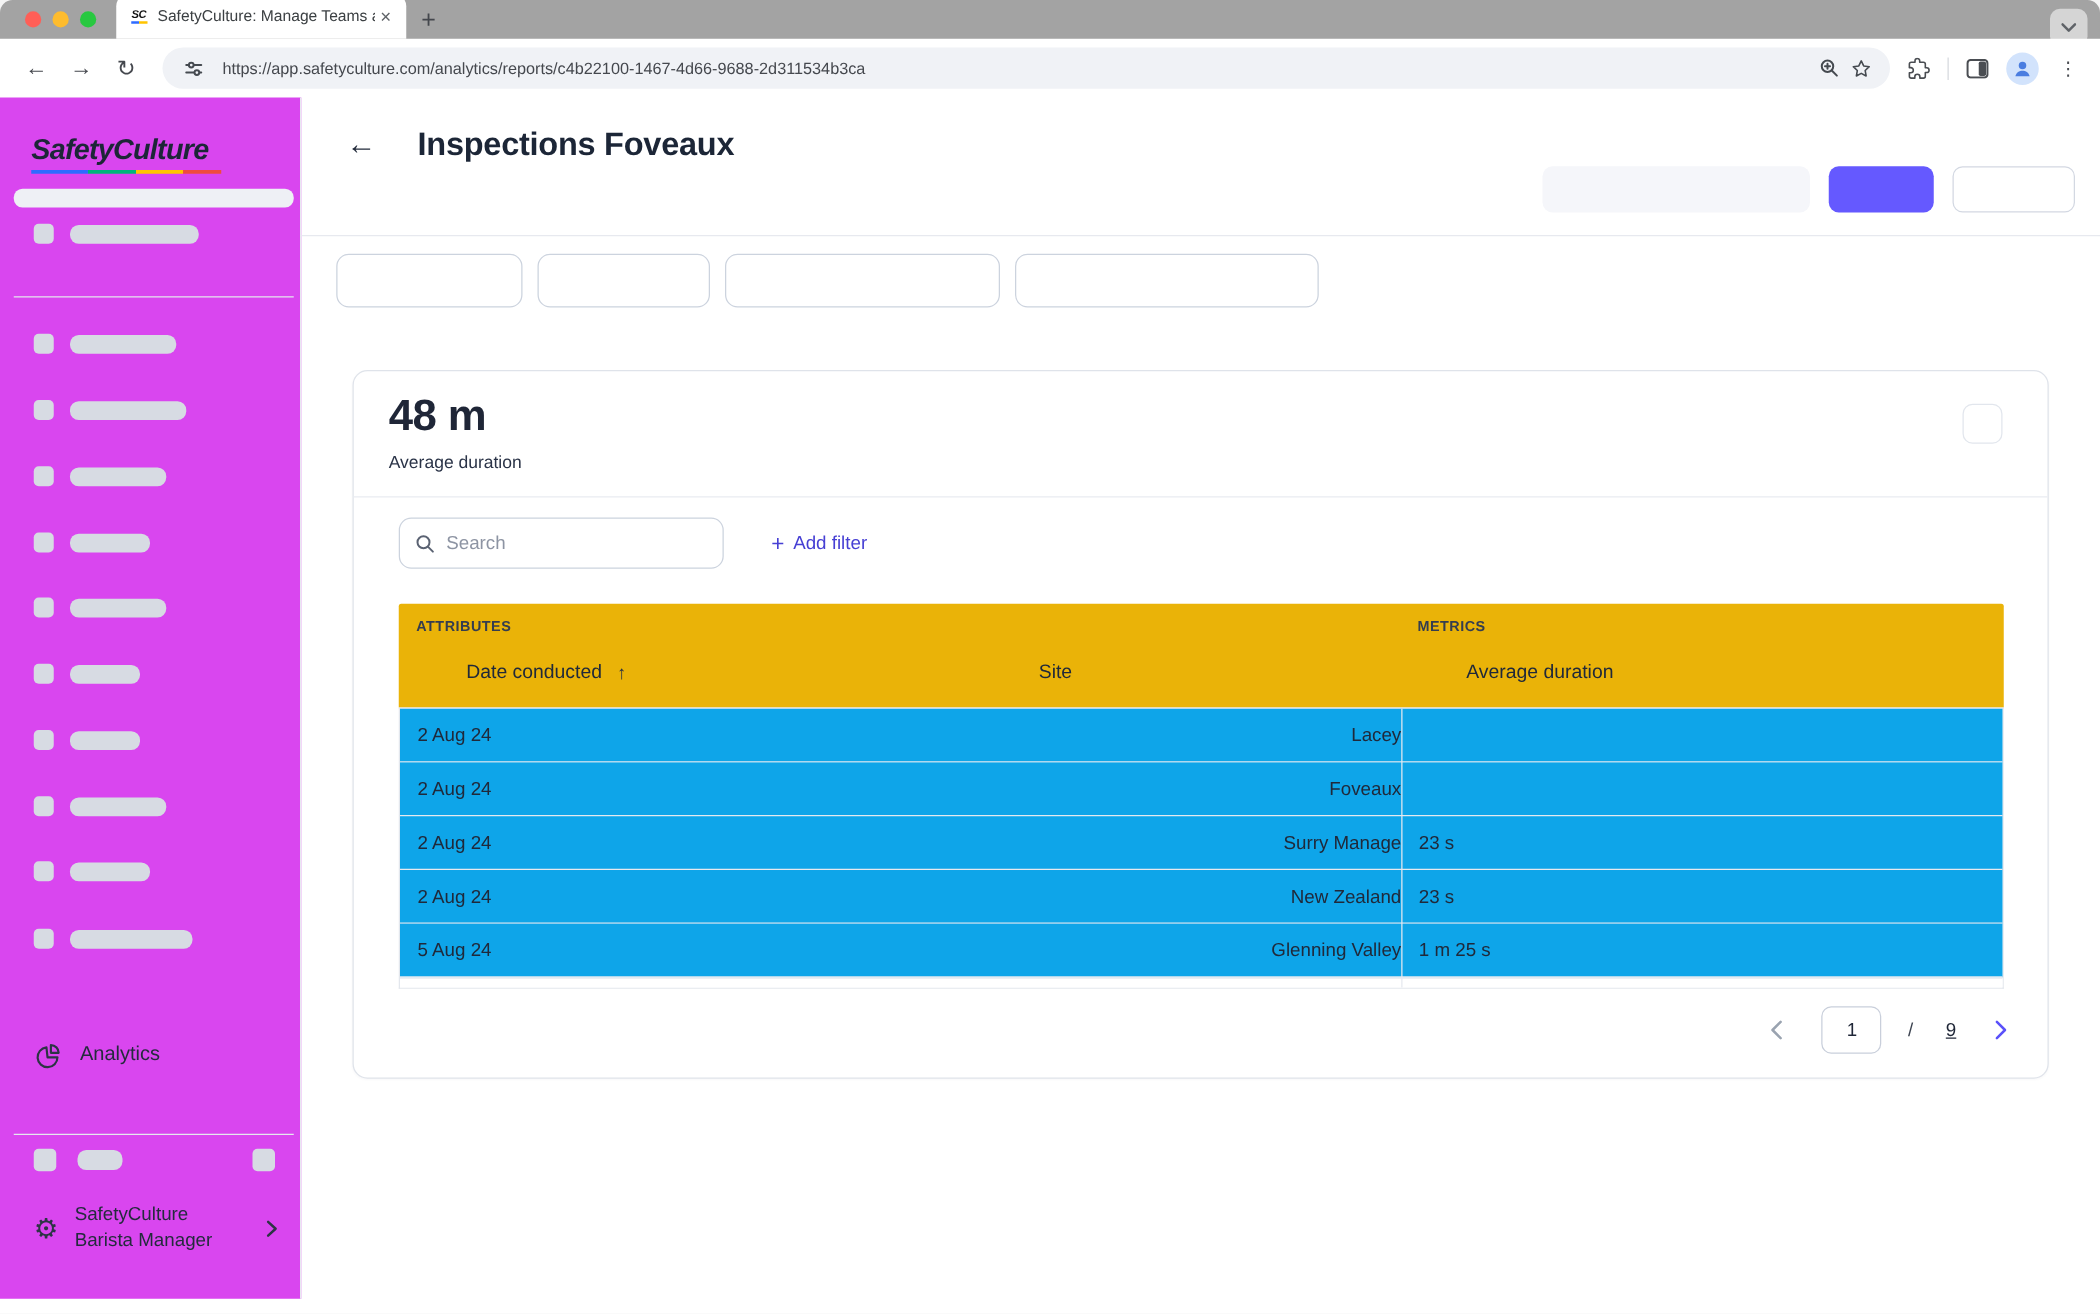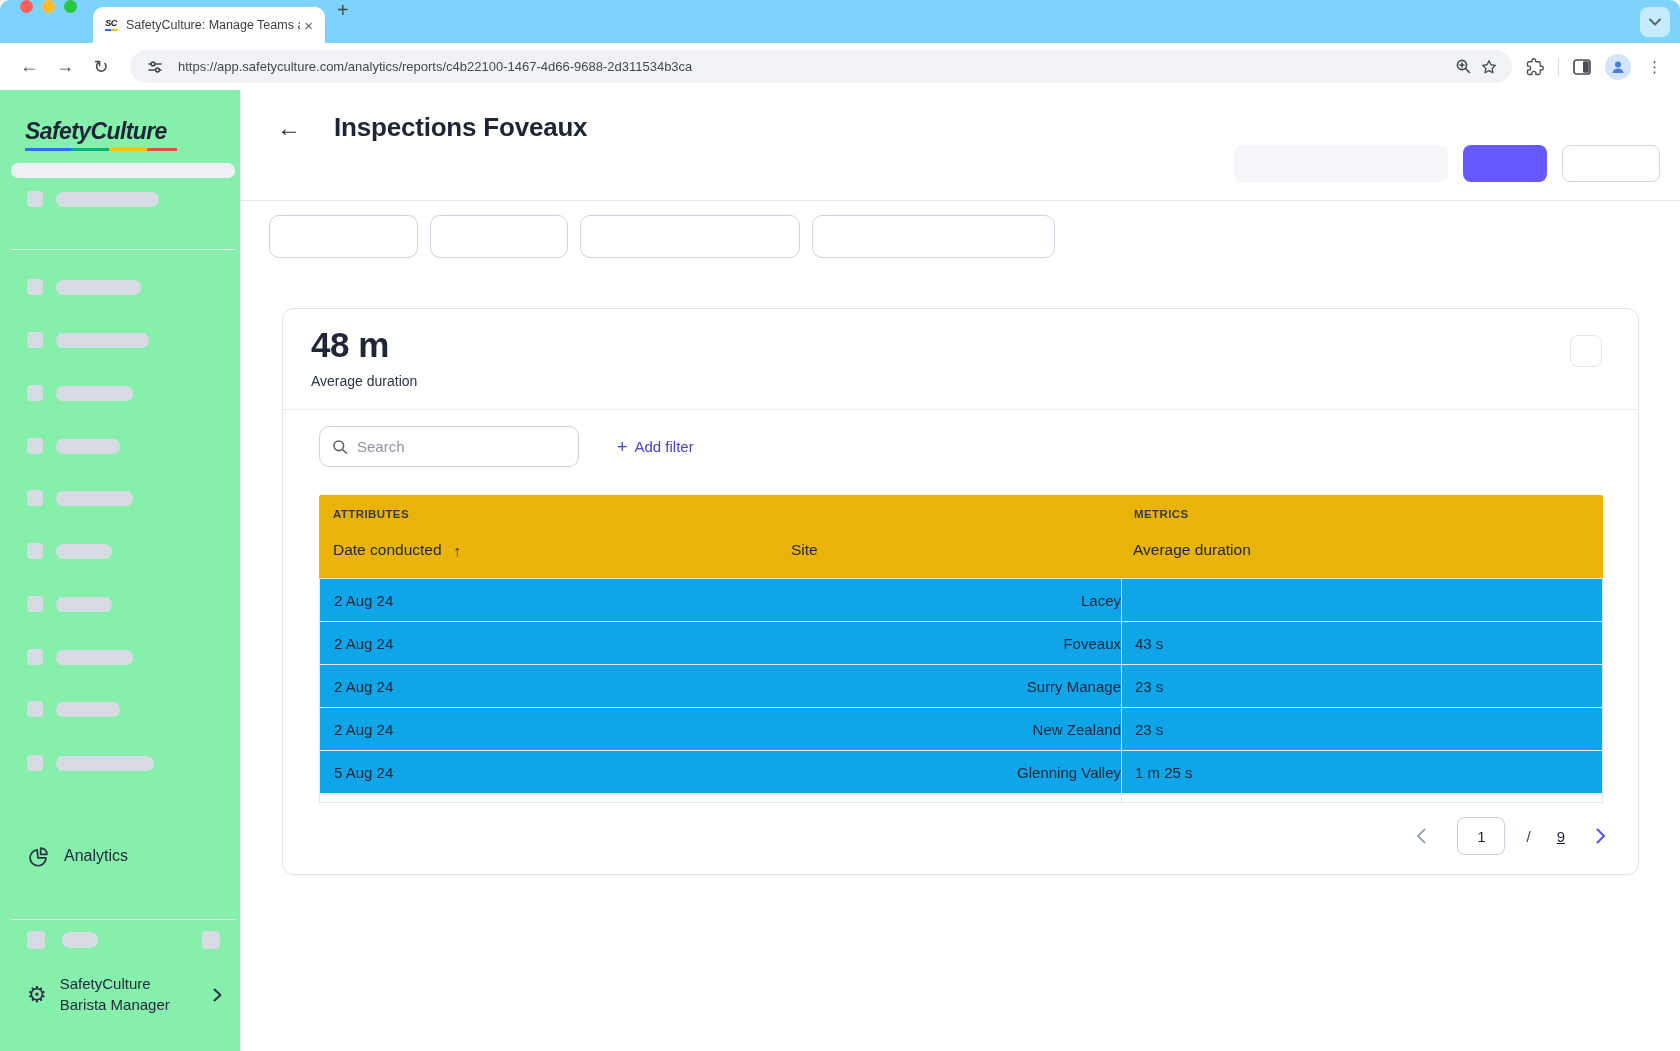--- a/index.html
+++ b/index.html
@@ -1,20 +1,20 @@
 <!DOCTYPE html>
 <html style="--accent: #6559ff; --link: #4740d4; --traffic-red: #ff5f57; --traffic-yellow: #febc2e; --traffic-green: #28c840;"><head>
 <meta charset="utf-8">
 <style>
   * { margin:0; padding:0; box-sizing:border-box; }
   html,body { width:1680px; height:1051px; background:#f4f4f4; font-family:"Liberation Sans", sans-serif; }
   .window { width:1680px; height:1051px; border-radius:10px 10px 0 0; overflow:hidden; background:#fff; }
 
   
-  .tabstrip { height:43px; background:#7dd3fc; display:flex; position:relative; }
+  .tabstrip { height:31px; background:#a3a3a3; display:flex; align-items:center; position:relative; }
   .traffic { display:flex; gap:9px; padding:0 16px 0 20px; }
   .light { width:13px; height:13px; border-radius:50%; }
   .light.red { background:var(--traffic-red,#ff5f57); }
   .light.yellow { background:var(--traffic-yellow,#febc2e); }
   .light.green { background:var(--traffic-green,#28c840); }
   .tab { margin-top:7px; align-self:flex-end; width:232px; height:36px; background:#fff; border-radius:10px 10px 0 0; display:flex; align-items:center; padding:0 8px 0 10px; }
   .favicon { width:16px; height:16px; margin-right:7px; display:flex; flex-direction:column; align-items:center; justify-content:center; }
   .favicon b { font-size:9px; font-style:italic; letter-spacing:-.5px; color:#111; line-height:9px; }
   .favicon i { display:block; width:13px; height:2.5px; background:linear-gradient(90deg,#2f6bff 0 50%,#ffc400 50% 100%); margin-top:1px; }
   .tab-title { flex:1; font-size:12.5px; color:#3c4043; white-space:nowrap; overflow:hidden; }
@@ -27,21 +27,21 @@
   .urlbar { flex:1; height:33px; background:#f0f2f6; border-radius:17px; display:flex; align-items:center; padding:0 10px 0 12px; margin:0 10px 0 8px; }
   .url-text { flex:1; font-size:13px; color:#45484e; white-space:nowrap; overflow:hidden; margin-left:10px; }
   .pill-icon { display:flex; align-items:center; justify-content:center; width:26px; height:26px; color:#454a50; }
   .chrome-right { display:flex; align-items:center; gap:10px; }
   .vsep { width:1px; height:18px; background:#d6d9de; }
   .avatar { width:26px; height:26px; border-radius:50%; background:#d2e3fc; display:flex; align-items:center; justify-content:center; }
   .kebab { font-size:15px; color:#4a4d52; padding:0 6px; letter-spacing:0; }
 
   
   .app { display:flex; height:961px; background:#fff; }
-  .sidebar { width:241px; min-width:241px; border-right:1px solid #e7e9ef; position:relative; background:#86efac; }
+  .sidebar { width:241px; min-width:241px; border-right:1px solid #e7e9ef; position:relative; background:#d946ef; }
   .main { flex:1; background:#fff; }
 
   
   .brand { position:absolute; left:25px; top:28px; }
   .brand-text { font-size:23px; font-weight:bold; font-style:italic; color:#1c2637; letter-spacing:-.6px; }
   .brand-bar { width:152px; height:3px; margin-top:3px; background:linear-gradient(90deg,#2f6bff 0 30%,#00b57a 30% 55%,#ffc400 55% 80%,#ef4b3f 80% 100%); }
   .sk { background:#d7dbe3; border-radius:4px; position:absolute; }
   .sk.bar { border-radius:7px; }
   .sk.lite { background:#eef0f5; border-radius:7px; }
   .side-div { position:absolute; left:11px; width:224px; height:1px; background:#e5e8ee; }
@@ -76,21 +76,21 @@
   .searchbox input { border:none; outline:none; flex:1; margin-left:9px; font-size:15px; color:#20293a; font-family:"Liberation Sans",sans-serif; background:transparent; }
   .searchbox input::placeholder { color:#8d94a3; }
   .add-filter { margin-left:27px; display:flex; align-items:center; font-size:15px; color:var(--link,#4740d4); cursor:pointer; }
   .add-filter .plus { font-size:18px; margin-right:7px; line-height:18px; }
 
   .table { position:absolute; left:36px; right:35px; top:186px; }
   .t-head { background:#eab308; height:83px; position:relative; border-radius:2px 2px 0 0; }
   .t-group { position:absolute; top:13px; font-size:11.5px; font-weight:bold; letter-spacing:.4px; color:#343d50; }
   .t-group.attr { left:14px; }
   .t-group.metr { left:815px; }
-  .t-col { position:absolute; top:46px; font-size:15.5px; color:#20293a; display:flex; align-items:center; }
+  .t-col { position:absolute; top:46px; font-size:15.5px; color:#20293a; display:flex; align-items:center;margin-left:40px; }
   .t-col.c1 { left:14px; }
   .t-col.c2 { left:472px; }
   .t-col.c3 { left:814px; }
   .sort-ic { margin-left:12px; font-size:15px; color:#2a3142; }
   .t-body { border:1px solid #e3e7ed; border-top:1px solid #dfe3ea; position:relative; }
   .t-row { height:43px; display:flex; align-items:center; border-bottom:1px solid #e6e9ef; font-size:15px; color:#20293a; cursor:pointer; background:#0ea5e9; }
   .t-row:last-of-type { border-bottom:none; }
   .cell-date { width:472px; padding-left:14px; }
   .cell-site { width:329px;text-align:right; }
   .cell-dur { flex:1; padding-left:14px; }
@@ -305,21 +305,20 @@
           </div>
           <div class="t-body">
             <div class="v-div"></div>
             <div class="t-row">
               <span class="cell-date">2 Aug 24</span>
               <span class="cell-site">Lacey</span>
             </div>
             <div class="t-row">
               <span class="cell-date">2 Aug 24</span>
               <span class="cell-site">Foveaux</span>
-              <span class="cell-dur">43 s</span>
             </div>
             <div class="t-row">
               <span class="cell-date">2 Aug 24</span>
               <span class="cell-site">Surry Manage</span>
               <span class="cell-dur">23 s</span>
             </div>
             <div class="t-row">
               <span class="cell-date">2 Aug 24</span>
               <span class="cell-site">New Zealand</span>
               <span class="cell-dur">23 s</span>

